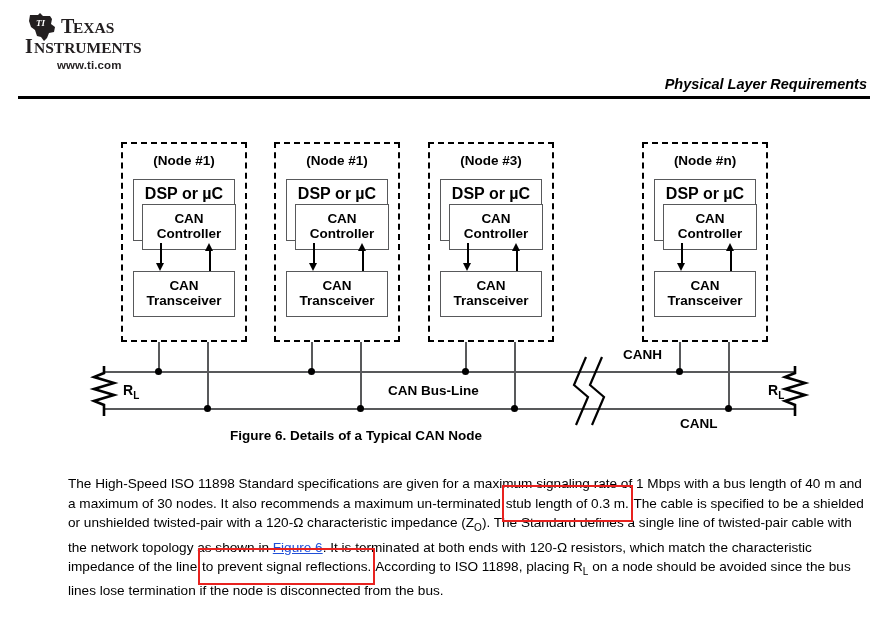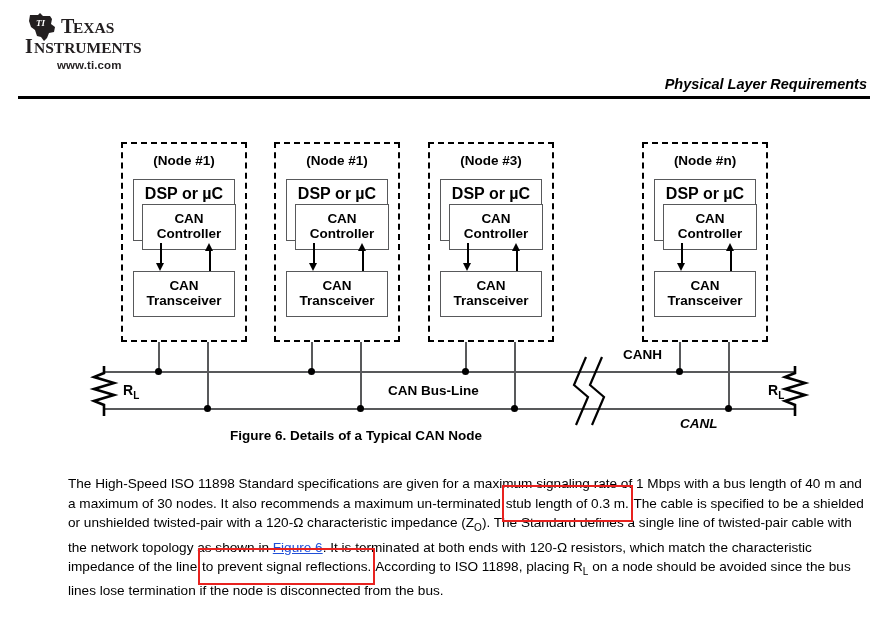--- a/index.html
+++ b/index.html
@@ -381,21 +381,21 @@
     <span>R</span><sub>L</sub>
   </div>
 
   <svg style="position:absolute; left:558px; top:234px; width:56px; height:72px;" viewBox="0 0 56 72" xmlns="http://www.w3.org/2000/svg">
     <polyline points="20,2 8,30 22,42 10,70" fill="none" stroke="#000" stroke-width="2.2"></polyline>
     <polyline points="36,2 24,30 38,42 26,70" fill="none" stroke="#000" stroke-width="2.2"></polyline>
   </svg>
 
   <div class="bus-text" style="left:380px; top:262px;">CAN Bus-Line</div>
   <div class="bus-text" style="left:615px; top:226px;">CANH</div>
-  <div class="bus-text" style="left:672px; top:295px;font-style:italic;">CANL</div>
+  <div class="bus-text" style="left:672px; top:295px;">CANL</div>
 
 </div>
 
 <div id="fig-caption">Figure 6. Details of a Typical CAN Node</div>
 
 <div id="body-text">
   <p>
     <span>The High-Speed ISO 11898 Standard specifications are given for a maximum signaling rate of 1 Mbps with a bus length of 40 m and a maximum of 30 nodes. It also recommends a maximum un-terminated </span><span class="hl">stub length of 0.3 m.</span><span> The cable is specified to be a shielded or unshielded twisted-pair with a 120-Ω characteristic impedance (Z</span><sub>O</sub><span>). The Standard defines a single line of twisted-pair cable with the network topology as shown in </span><a class="link" href="#">Figure 6</a><span>. It is terminated at both ends with 120-Ω resistors, which match the characteristic impedance of the line </span><span class="hl">to prevent signal reflections.</span><span> According to ISO 11898, placing R</span><sub>L</sub><span> on a node should be avoided since the bus lines lose termination if the node is disconnected from the bus.</span>
   </p>
 </div>

